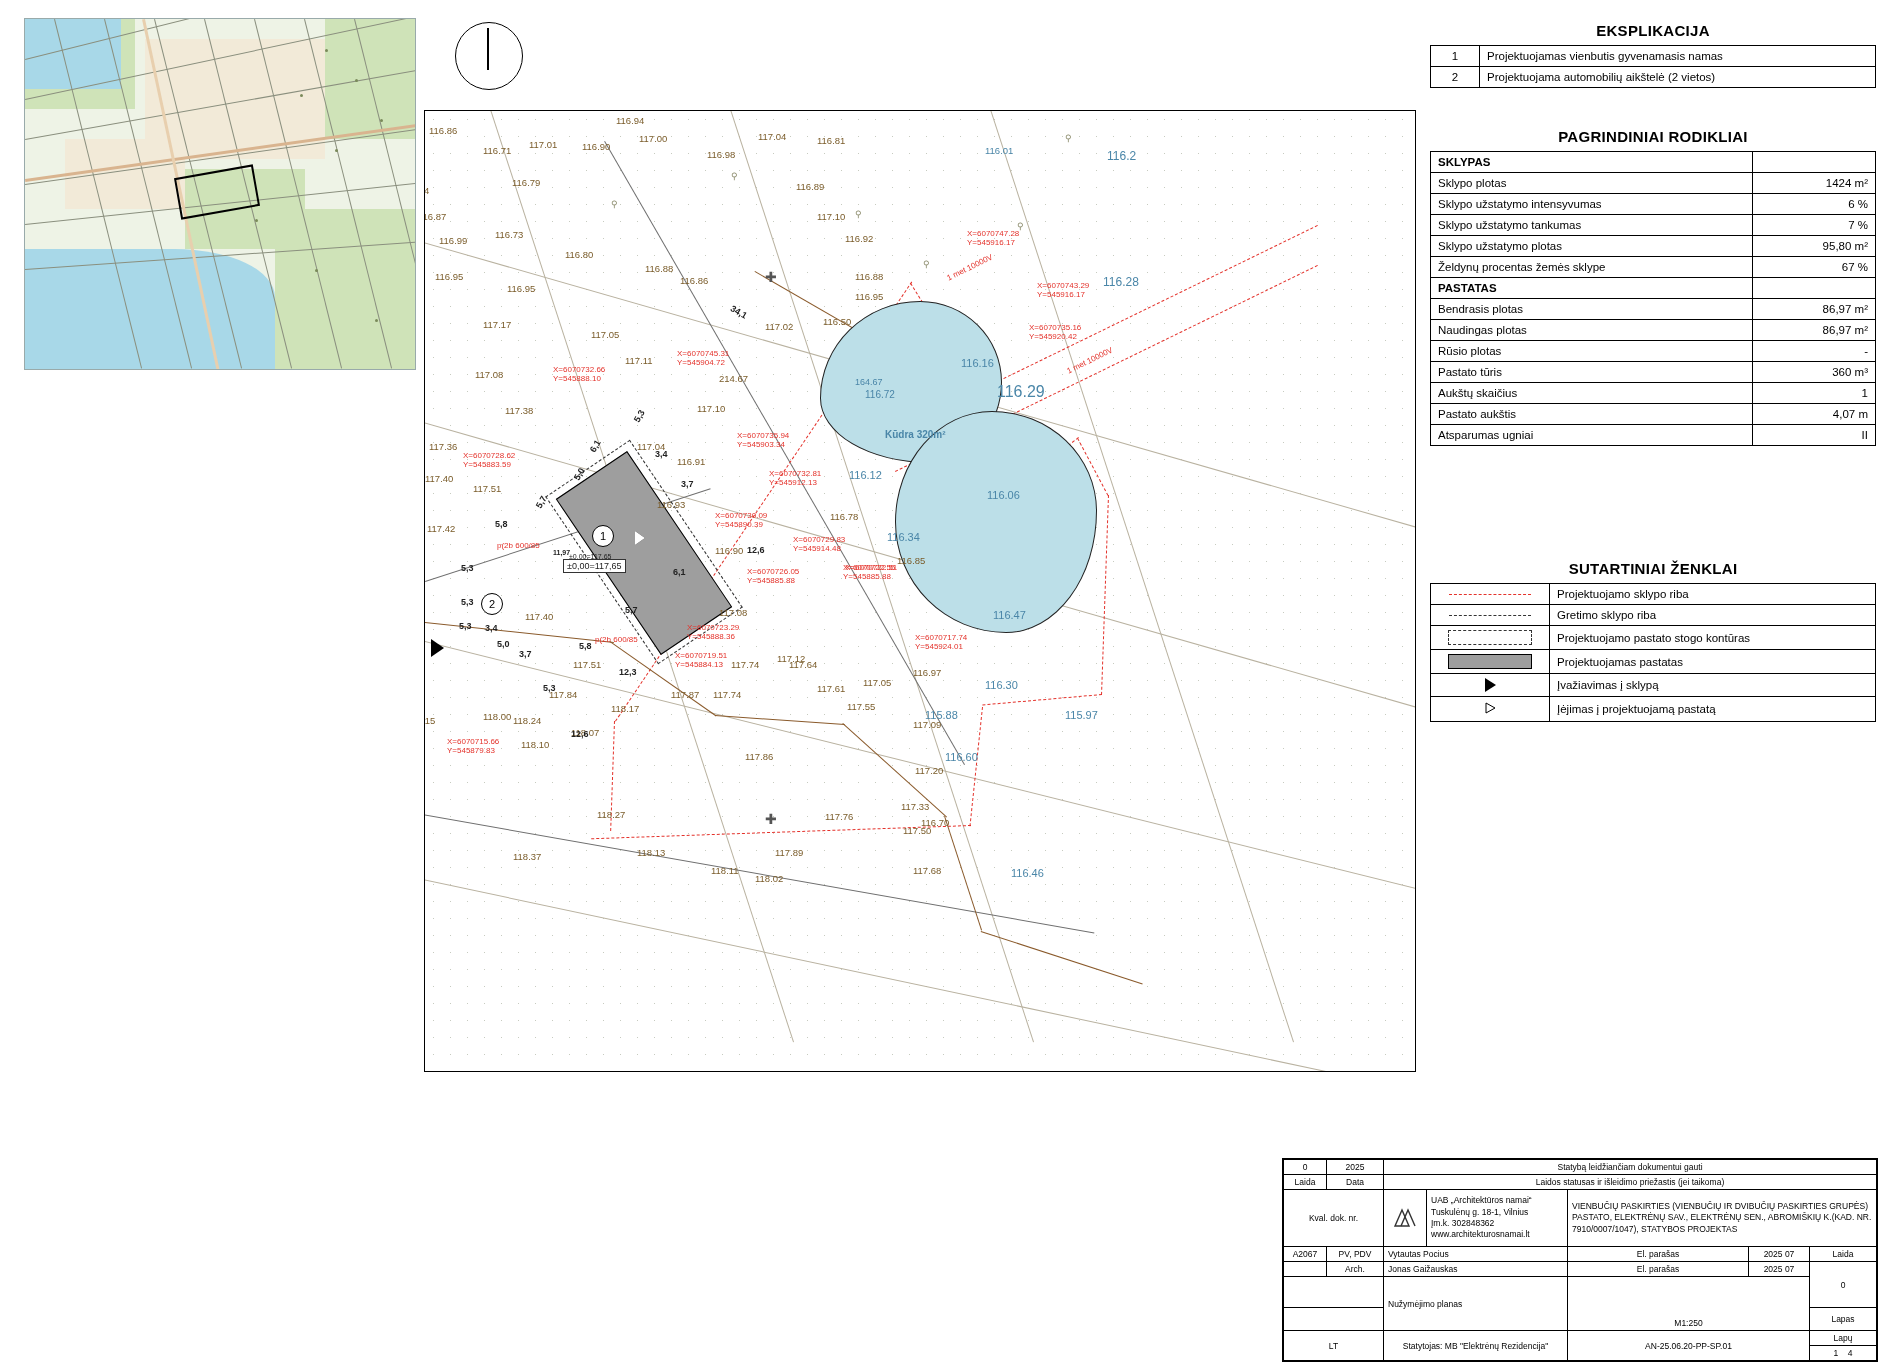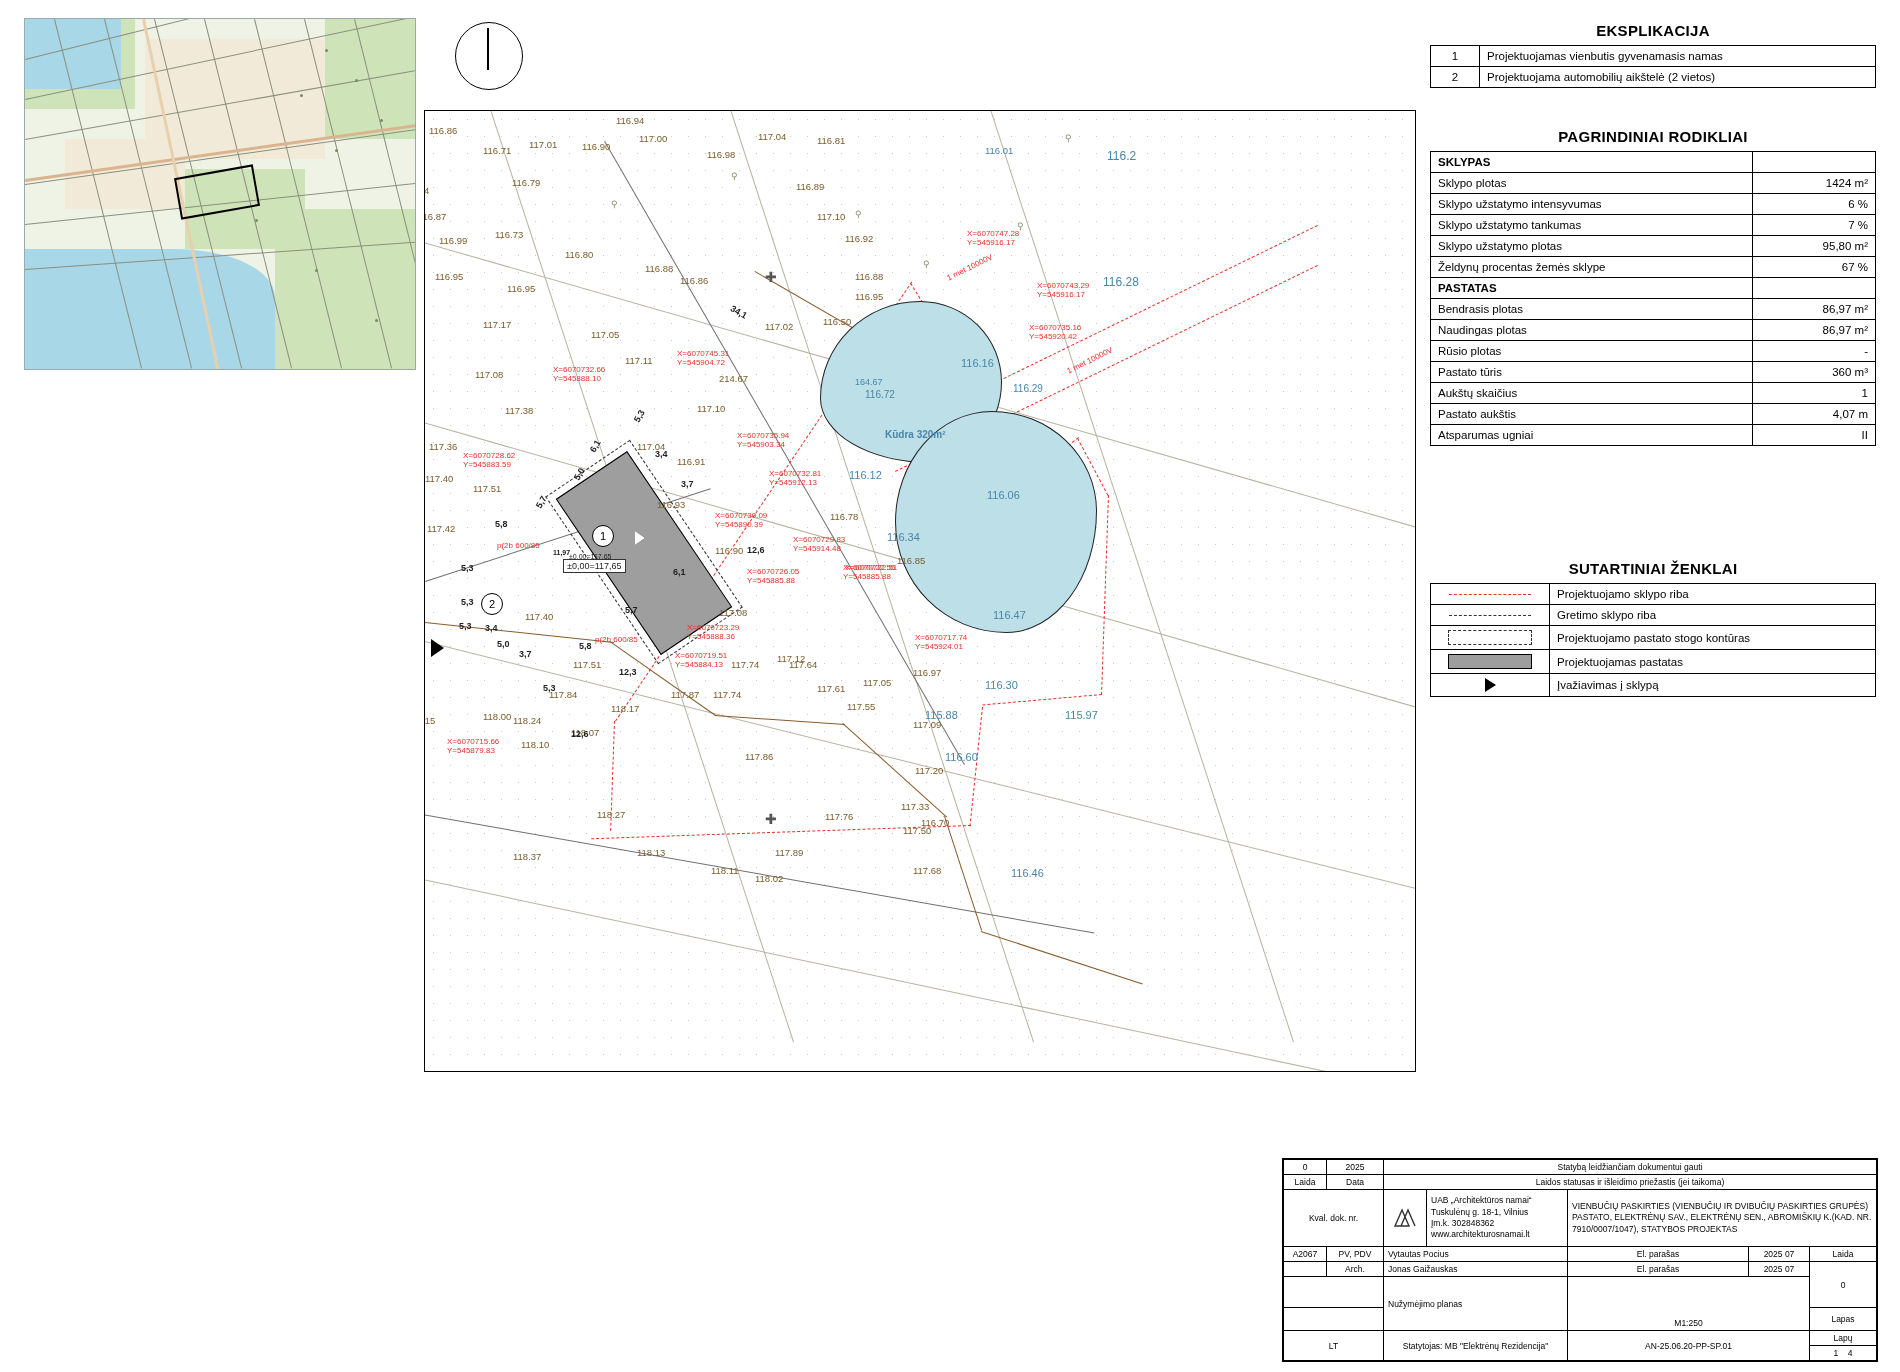--- a/index.html
+++ b/index.html
@@ -250,21 +250,21 @@
 
     <div class="txt" style="left:438px;top:566px;">117.05</div>
     <div class="txt" style="left:488px;top:608px;">117.09</div>
     <div class="txt" style="left:330px;top:762px;">118.02</div>
     <div class="txt" style="left:488px;top:556px;">116.97</div>
 
     <div class="txt blue" style="left:560px;top:34px;">116.01</div>
     <div class="txt blue" style="left:682px;top:38px;font-size:12px;">116.2</div>
     <div class="txt blue" style="left:678px;top:164px;font-size:12px;">116.28</div>
     <div class="txt blue" style="left:536px;top:246px;font-size:11px;">116.16</div>
-    <div class="txt blue" style="left:588px;top:272px;font-size:10px;text-align:right;">116.29</div>
+    <div class="txt blue" style="left:572px;top:272px;font-size:16px;text-align:right;">116.29</div>
     <div class="txt blue" style="left:424px;top:358px;font-size:11px;">116.12</div>
     <div class="txt blue" style="left:462px;top:420px;font-size:11px;">116.34</div>
     <div class="txt blue" style="left:568px;top:498px;font-size:11px;">116.47</div>
     <div class="txt blue" style="left:560px;top:568px;font-size:11px;">116.30</div>
     <div class="txt blue" style="left:500px;top:598px;font-size:11px;">115.88</div>
     <div class="txt blue" style="left:640px;top:598px;font-size:11px;">115.97</div>
     <div class="txt blue" style="left:520px;top:640px;font-size:11px;">116.60</div>
     <div class="txt blue" style="left:440px;top:278px;font-size:10px;">116.72</div>
     <div class="txt blue" style="left:562px;top:378px;font-size:11px;">116.06</div>
     <div class="txt blue" style="left:430px;top:266px;font-size:9px;">164.67</div>
@@ -421,20 +421,30 @@
         <td>Projektuojamo pastato stogo kontūras</td>
       </tr>
       <tr>
         <td class="c"><span class="lg-fill"></span></td>
         <td>Projektuojamas pastatas</td>
       </tr>
       <tr>
         <td class="c"><span class="tri"></span></td>
         <td>Įvažiavimas į sklypą</td>
       </tr>
+      <tr>
+        <td class="c">
+          <span class="tri-w">
+            <svg width="14" height="14" viewBox="0 0 14 14">
+                  <polygon points="3,2 12,7 3,12" fill="#fff" stroke="#000" stroke-width="1"></polygon>
+                </svg>
+          </span>
+        </td>
+        <td>Įėjimas į projektuojamą pastatą</td>
+      </tr>
     </tbody>
       </table>
   </div>
 
   <div class="tb">
     <table>
       <tbody>
           <tr>
         <td class="c" style="width:34px;">0</td>
         <td class="c" style="width:48px;">2025</td>

